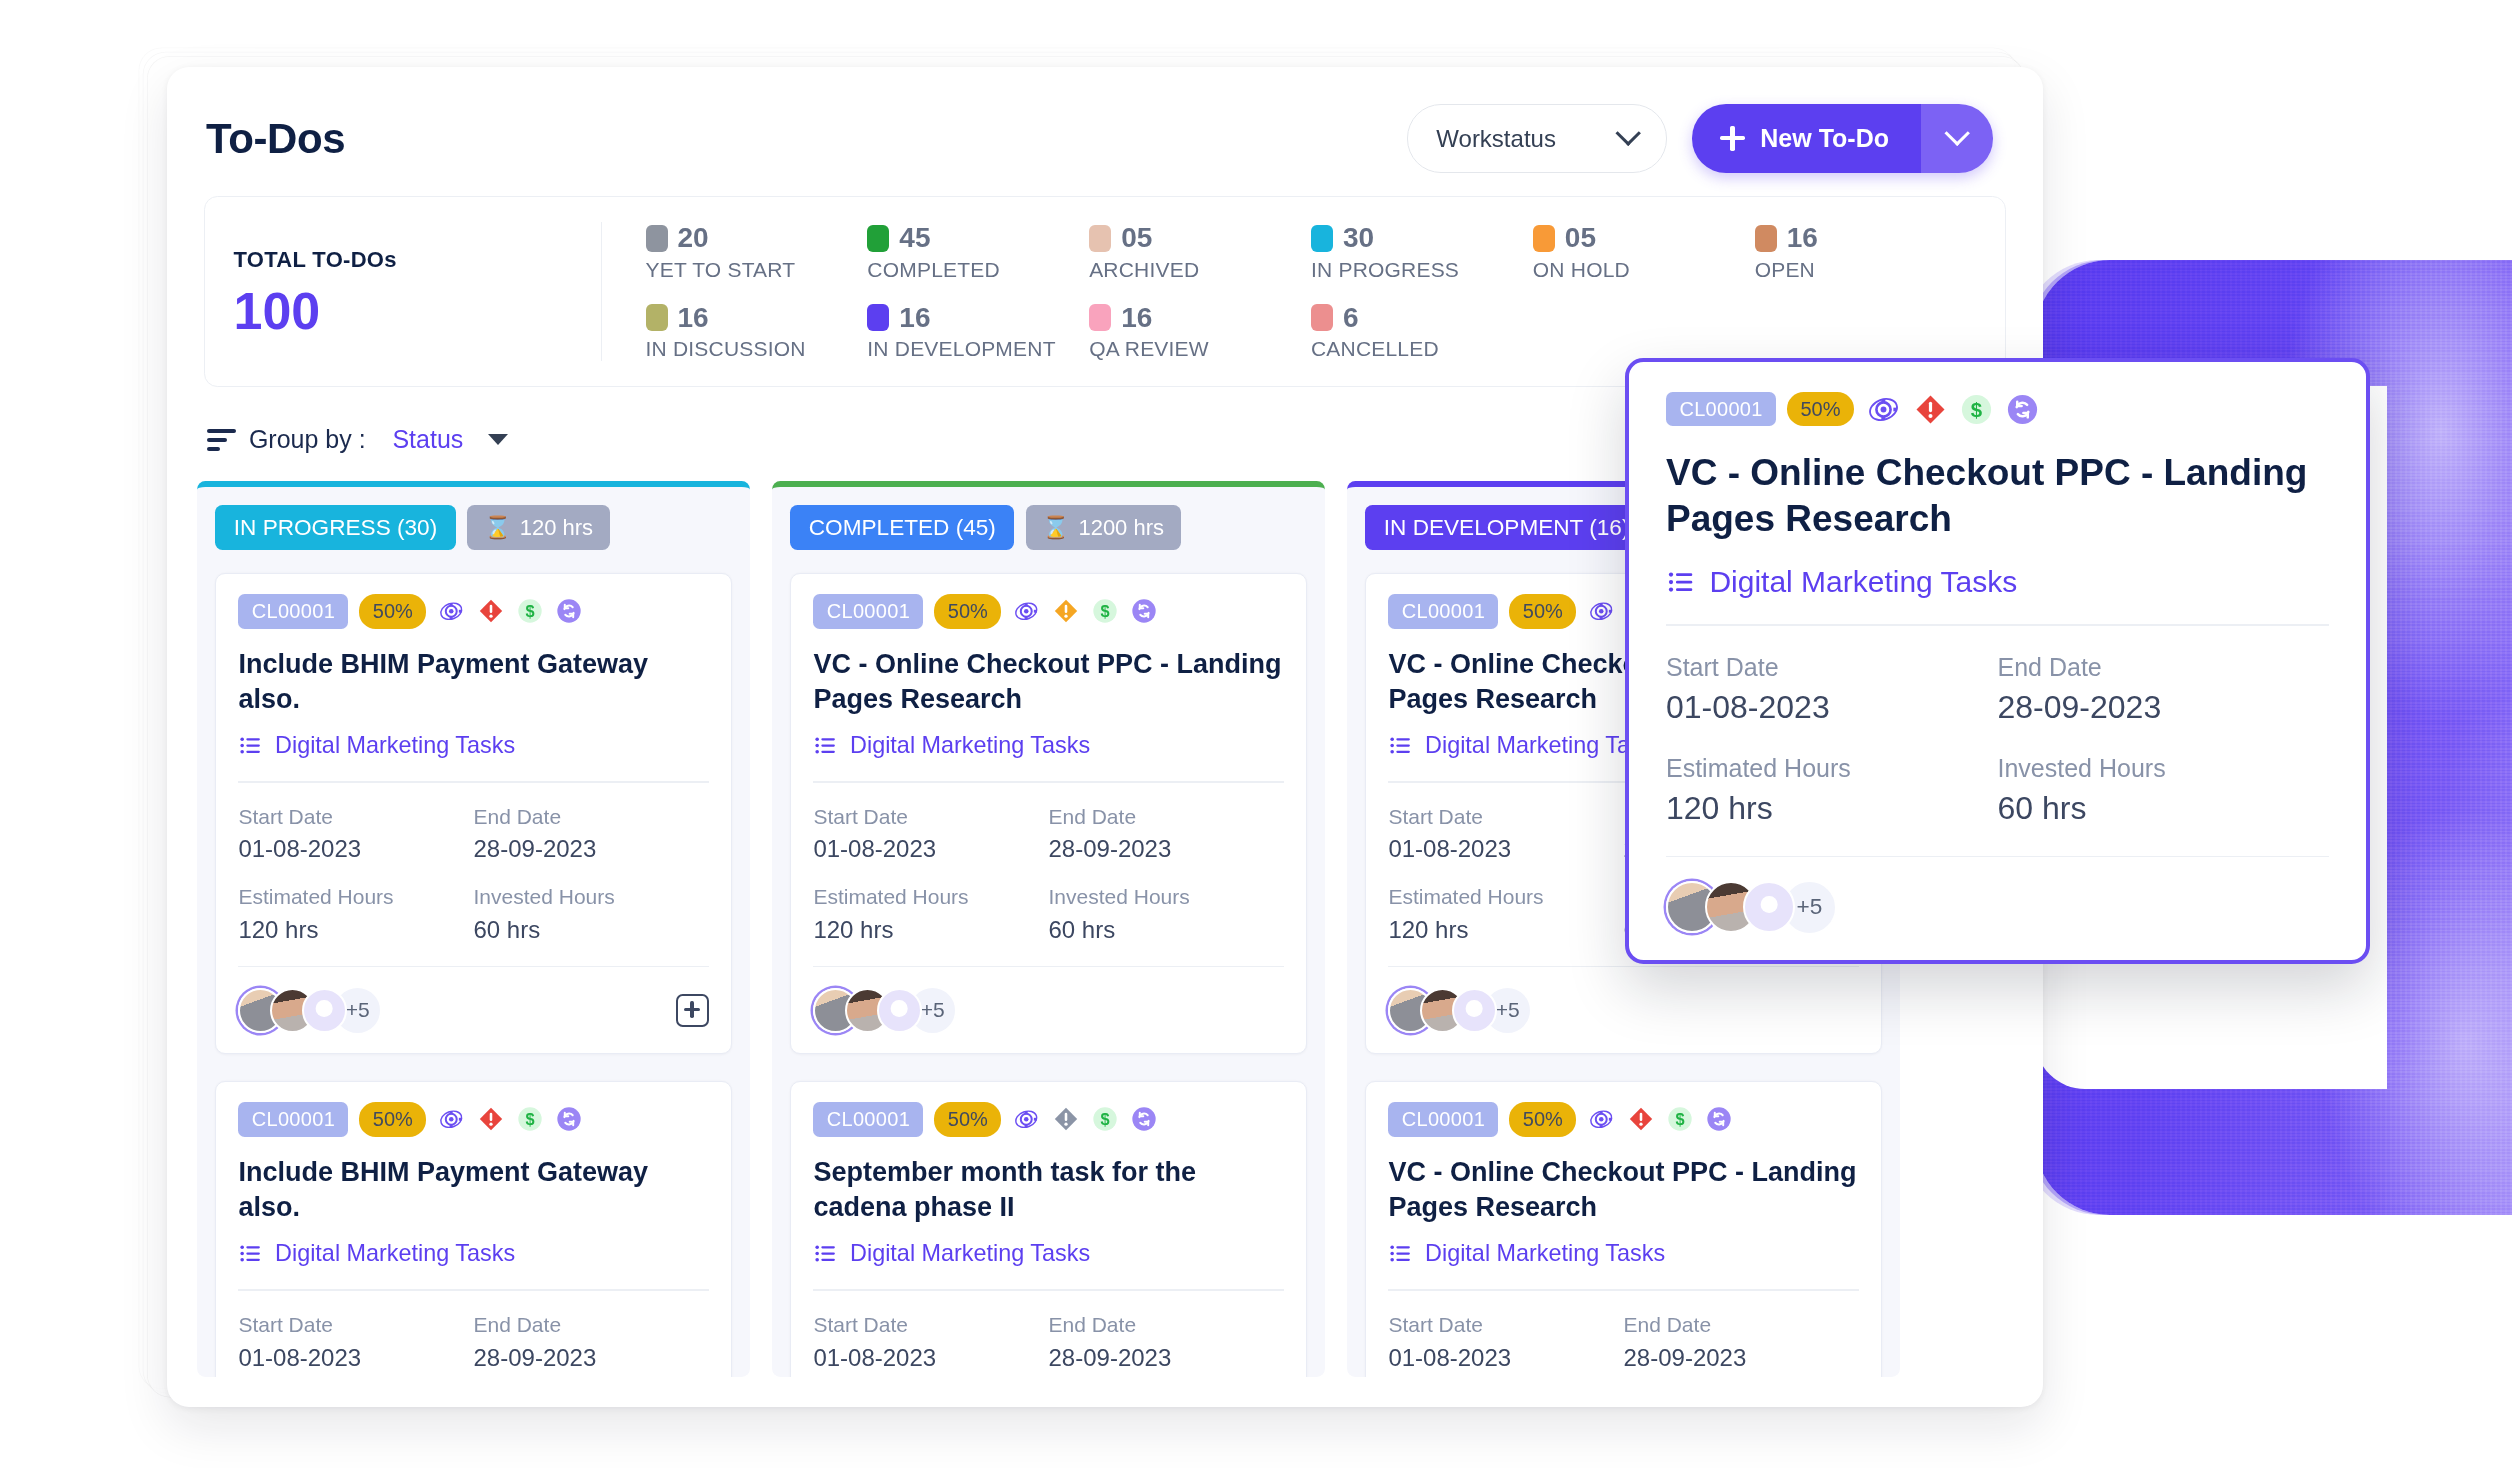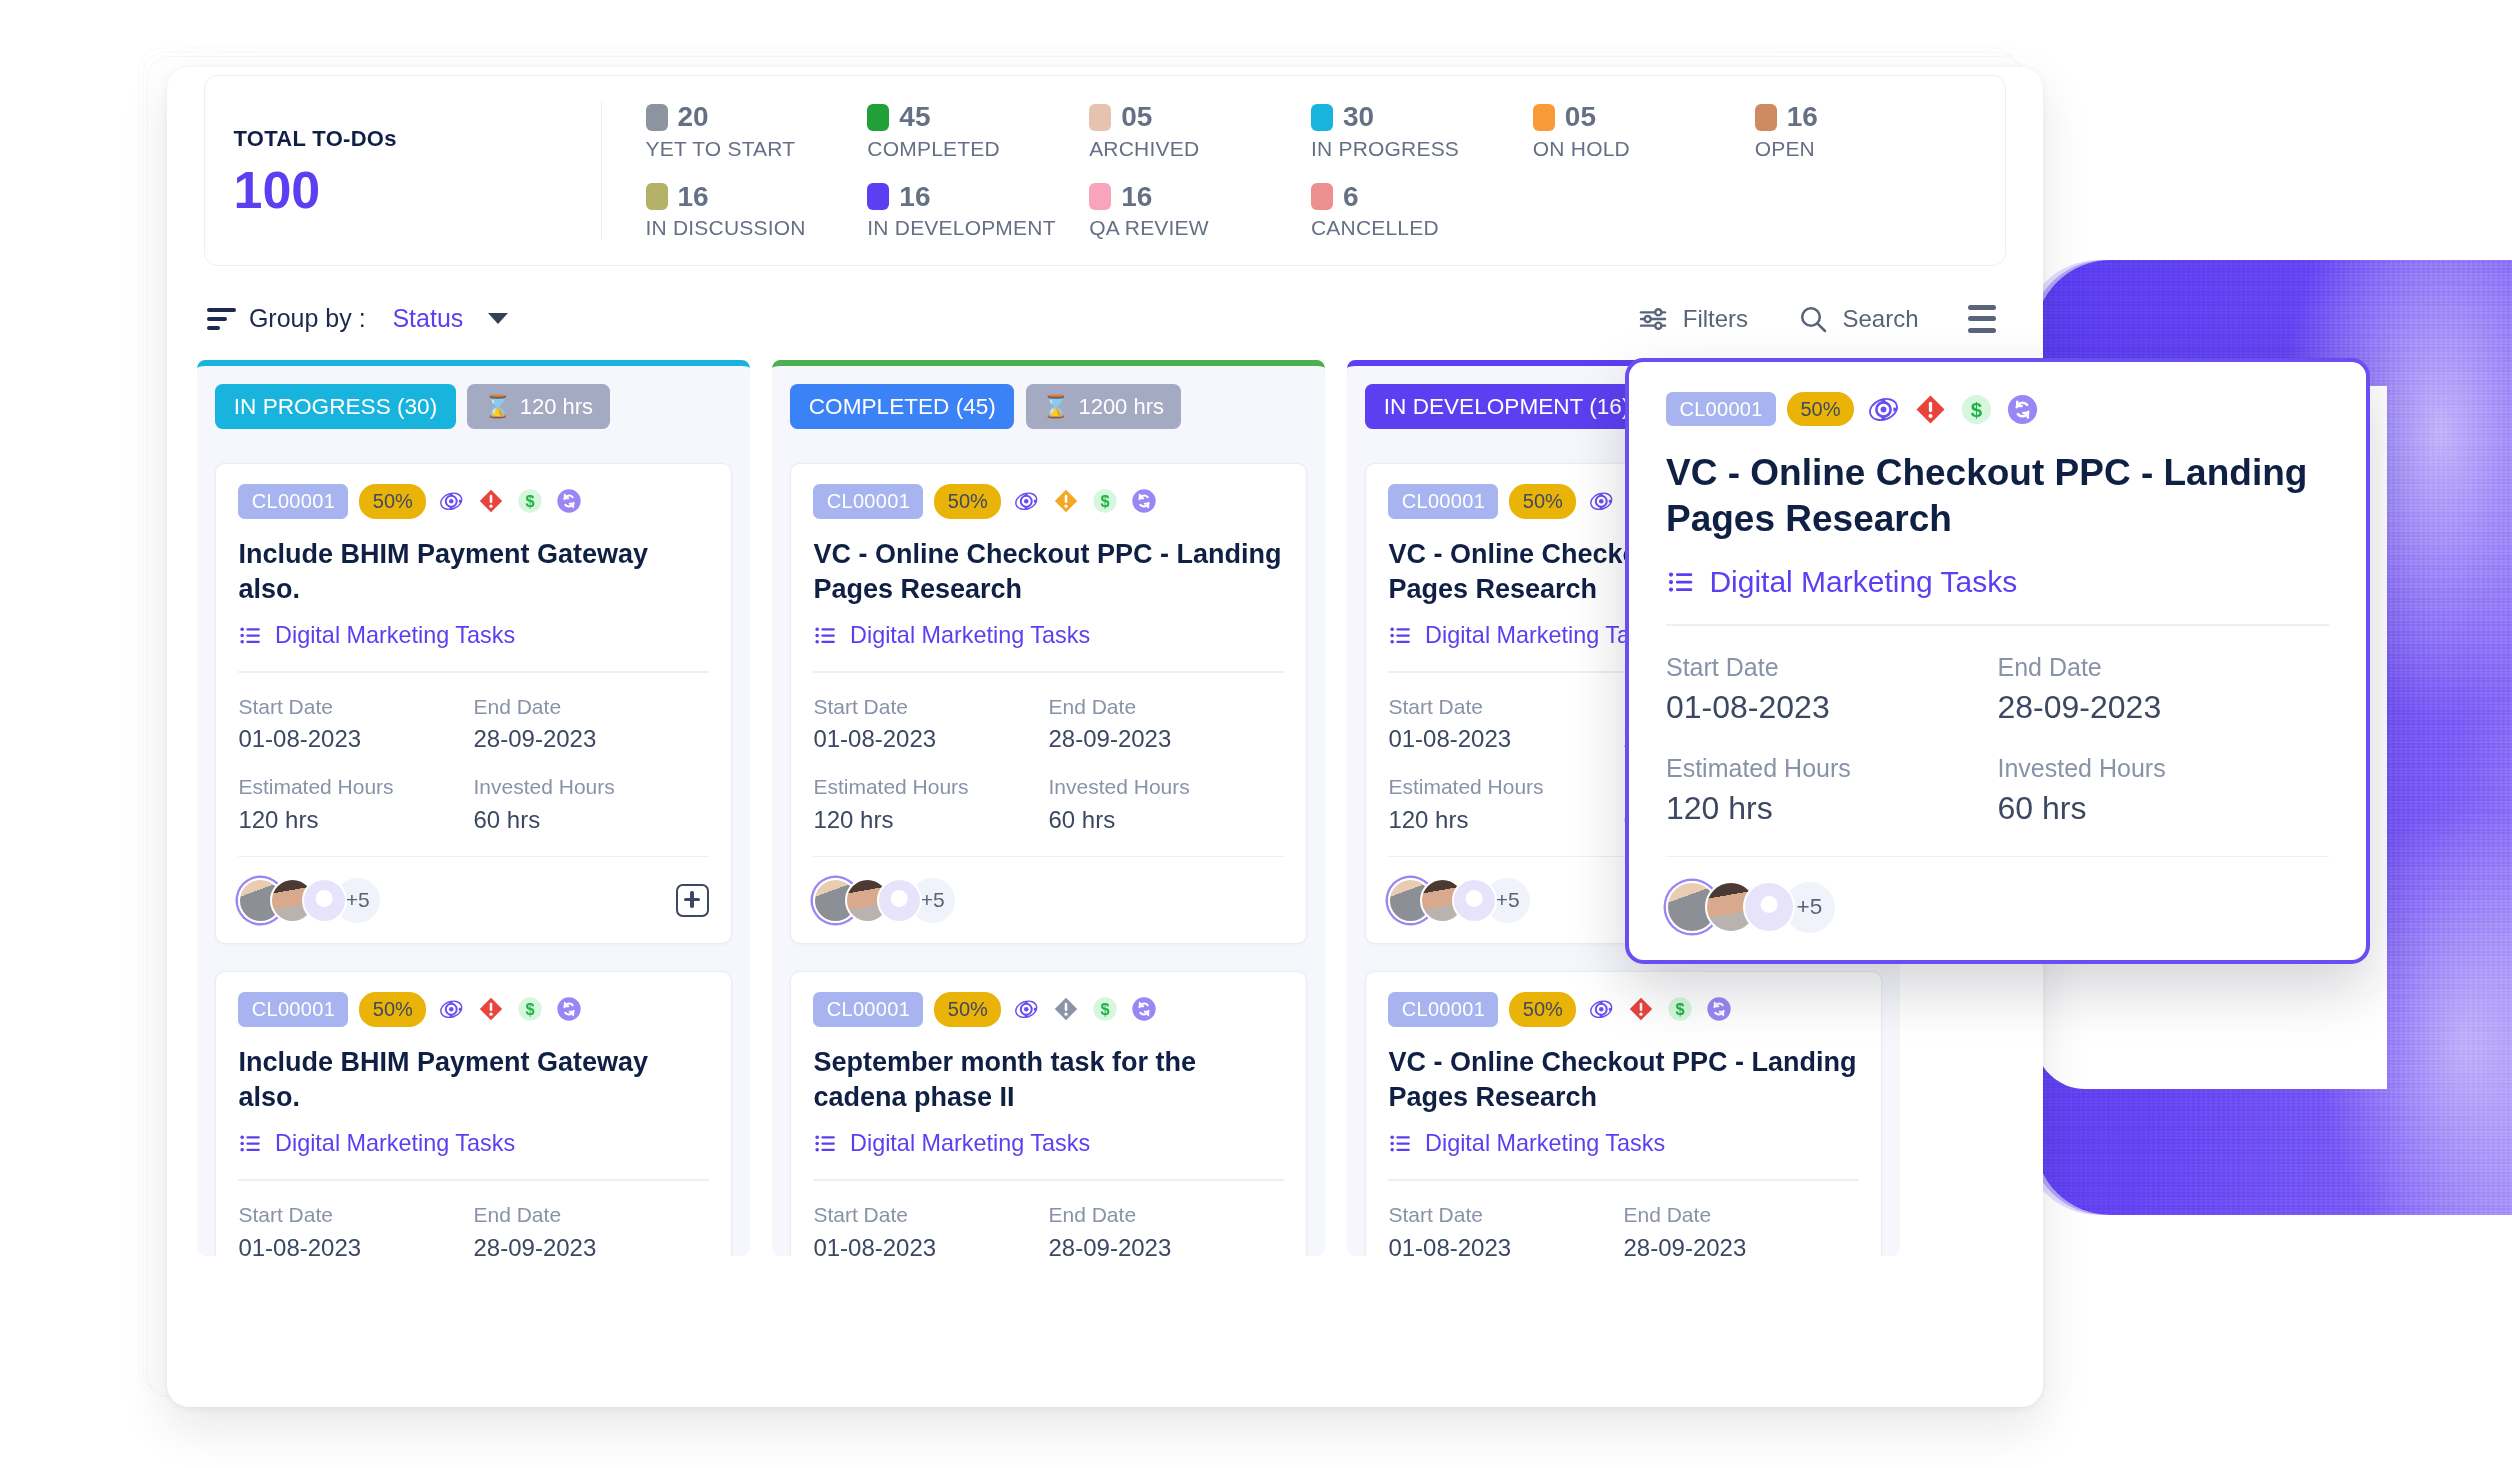--- a/index.html
+++ b/index.html
@@ -244,21 +244,21 @@
   .column {
     width: 553px;
     flex: none;
     background: #f6f7fc;
     border-radius: 8.4px;
     border-top-width: 6.7px;
     border-top-style: solid;
     padding: 18.4px 18.4px 0 18.4px;
     overflow: hidden;
   }
-  .col-head { display: flex; align-items: center; gap: 11.7px; margin-bottom: 34px; }
+  .col-head { display: flex; align-items: center; gap: 11.7px; margin-bottom: 23px; }
   .col-chip {
     color: #fff;
     font-size: 22.6px;
     font-weight: 500;
     padding: 9.2px 18.4px;
     border-radius: 7.5px;
     white-space: nowrap;
   }
   .hrs-chip {
     display: flex; align-items: center; gap: 8.4px;
@@ -399,20 +399,40 @@
   </div>
 
   <div class="paper-stack">
     <i></i>
       <i></i>
       <i></i>
   </div>
 
   <div class="window">
 
+    <div class="app-header">
+      <div class="page-title">To-Dos</div>
+
+      <div class="header-actions">
+        <div class="workstatus-select">
+          <span>Workstatus</span>
+          <span class="chev"></span>
+        </div>
+
+        <div class="newtodo-group">
+          <div class="newtodo-main">
+            <span class="plus-glyph"></span>
+            <span>New To-Do</span>
+          </div>
+          <div class="newtodo-caret">
+            <span class="chev"></span>
+          </div>
+        </div>
+      </div>
+    </div>
 
     <div class="stats-card">
       <div class="total-block">
         <div class="total-label">TOTAL TO-DOs</div>
         <div class="total-value">100</div>
       </div>
       <div class="stats-grid" id="stats-grid">
           <div class="stat">
             <div class="stat-top">
               <span class="swatch" style="background:#8e949f"></span>

